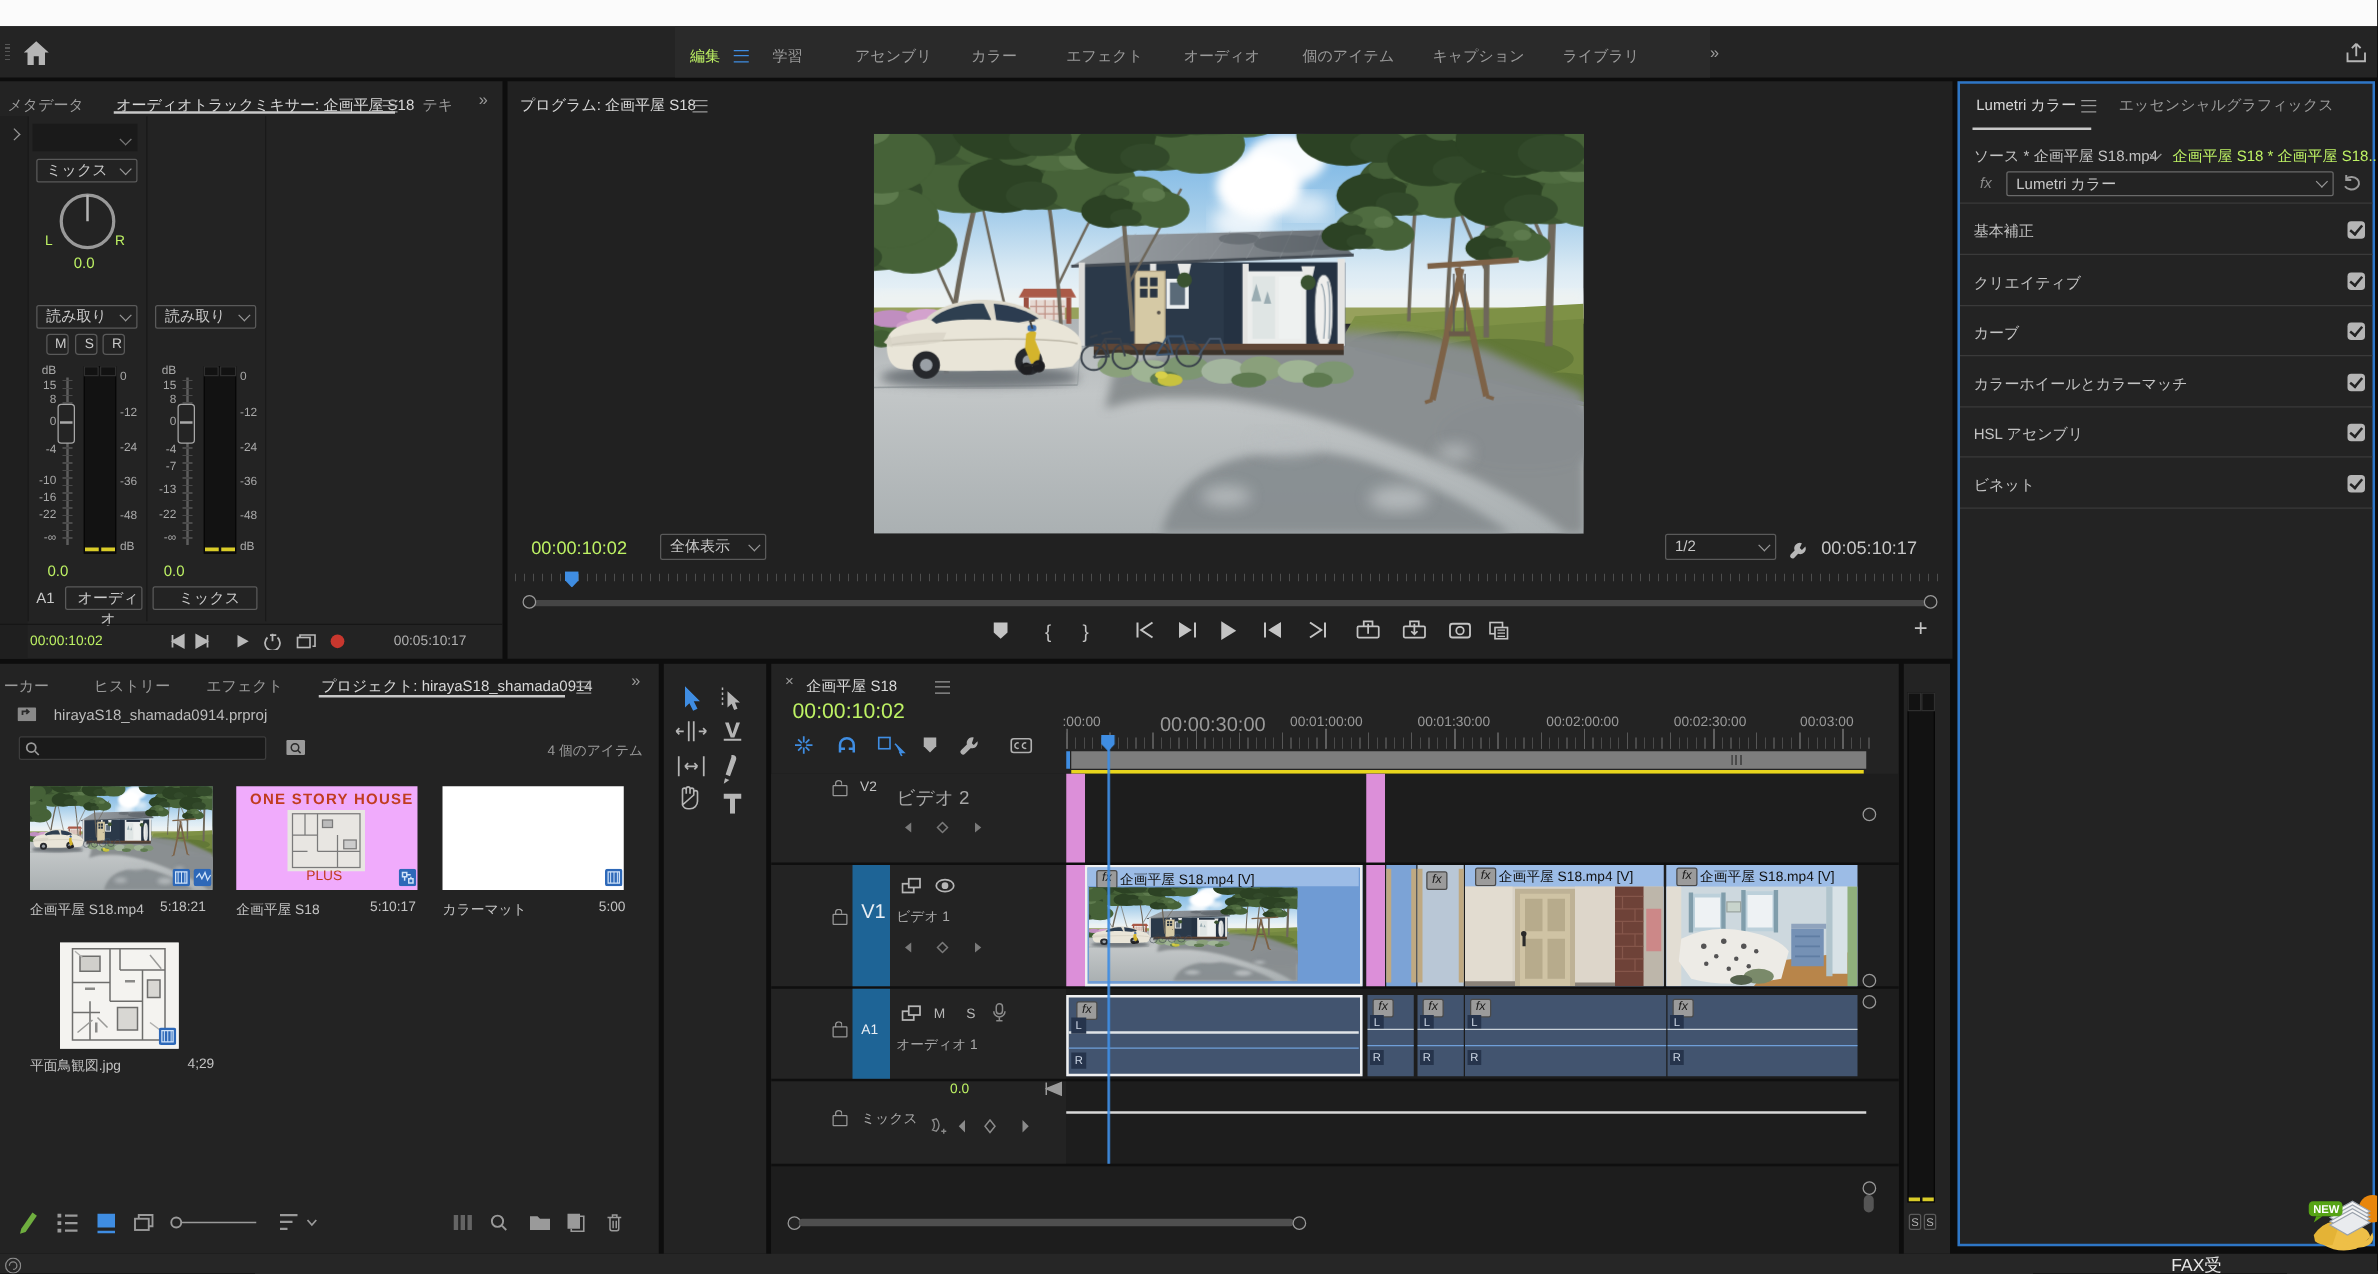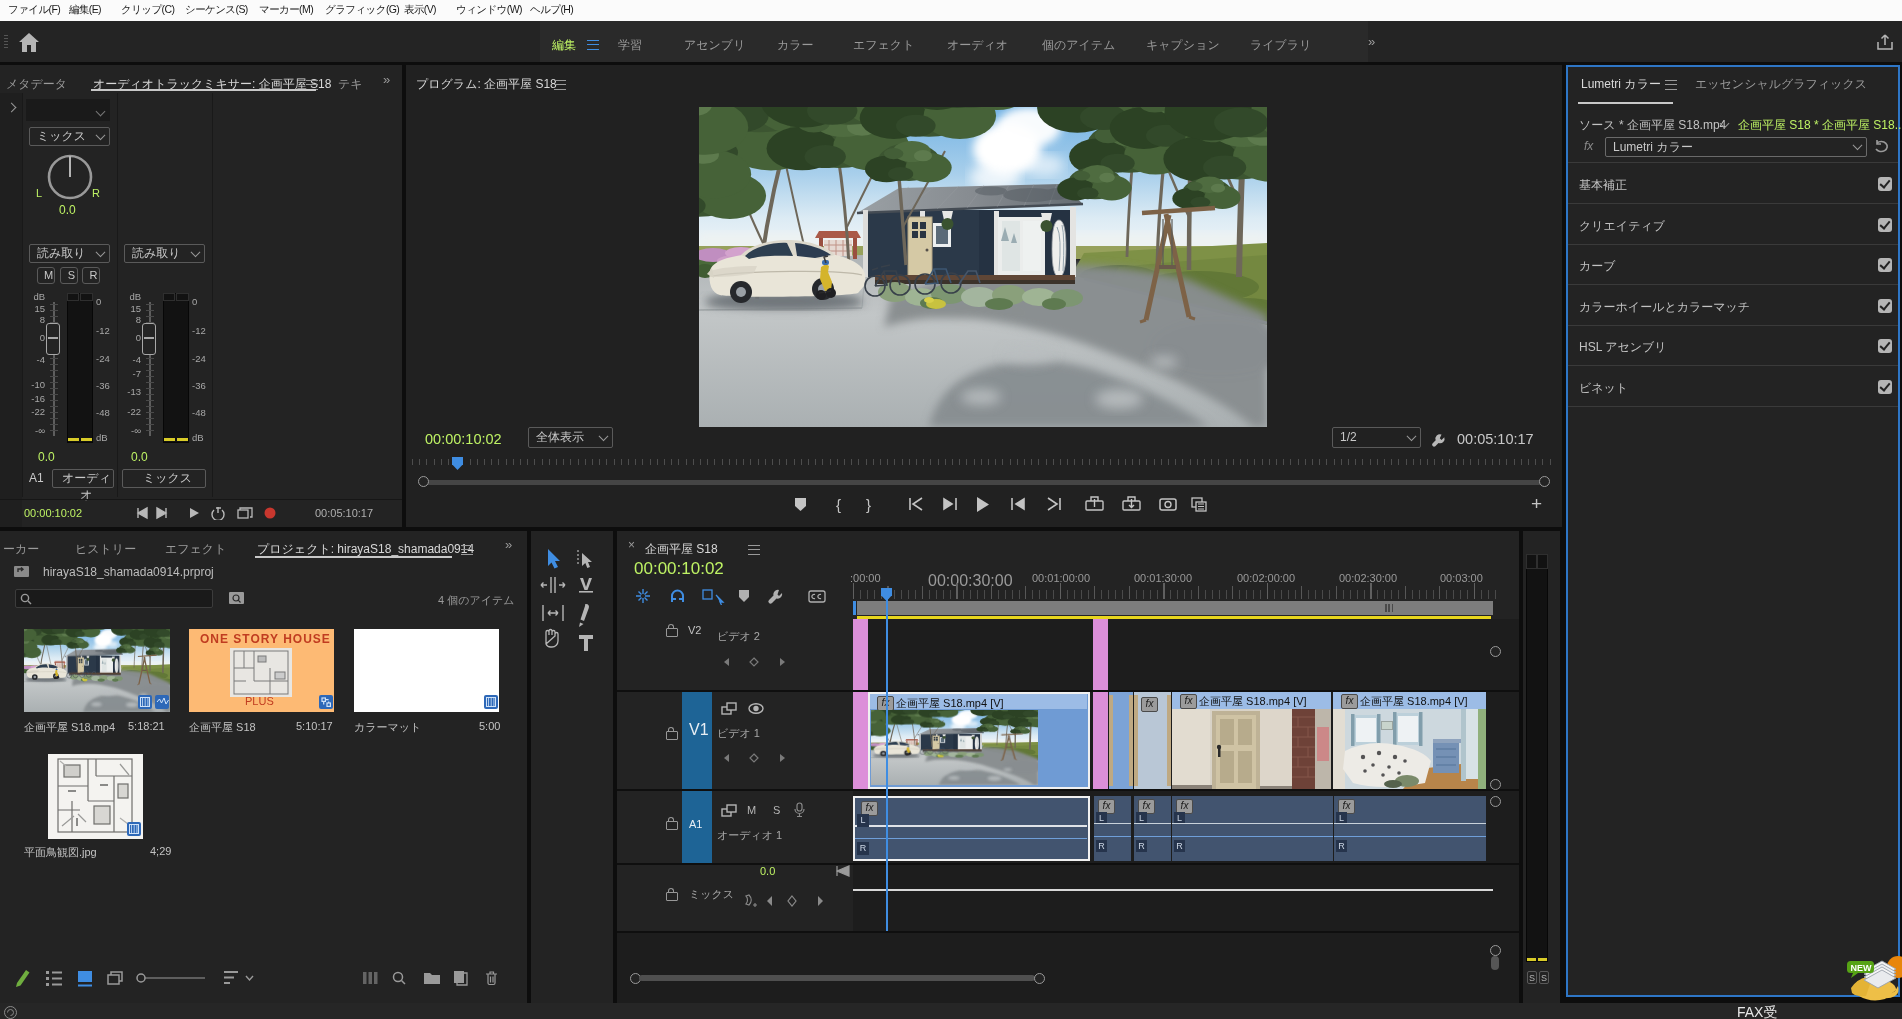--- a/index.html
+++ b/index.html
@@ -27,31 +27,20 @@
 .ham.b{border-color:#3f8de2;}.ham.b:after{background:#3f8de2;}
 .aclip{top:265px;height:65px;background:#42546f;}
 .al{position:absolute;left:2px;width:11px;height:12px;background:#26344c;color:#ccd6e4;font-size:9px;text-align:center;line-height:12px;}
 .wline{position:absolute;left:0;top:27px;width:100%;height:1px;background:#c9d2da;}
 .bline{position:absolute;left:0;top:40px;width:100%;height:1.2px;background:#6f9fd9;}
 </style></head>
 <body>
 <div id="root">
 
 <div class="abs" style="left:0;top:0;width:1902px;height:21px;background:#fbfbfb"></div>
-<div id="menu" style="position:absolute;top:3px;left:0;width:700px;height:16px;font-size:10.5px;color:#1a1a1a;letter-spacing:-0.6px">
-<span class="abs" style="left:8px">ファイル(F)</span>
-      <span class="abs" style="left:69px">編集(E)</span>
-      <span class="abs" style="left:121px">クリップ(C)</span>
-      <span class="abs" style="left:185px">シーケンス(S)</span>
-      <span class="abs" style="left:259px">マーカー(M)</span>
-      <span class="abs" style="left:325px">グラフィック(G)</span>
-      <span class="abs" style="left:404px">表示(V)</span>
-      <span class="abs" style="left:456px">ウィンドウ(W)</span>
-      <span class="abs" style="left:530px">ヘルプ(H)</span>
-    </div>
 
 <div class="abs" style="left:0;top:21px;width:1902px;height:41px;background:#242424"></div>
 <div class="abs" style="left:540px;top:21px;width:828px;height:41px;background:#2a2a2a"></div>
 <svg class="abs" style="left:18px;top:32px" width="22" height="21" viewBox="0 0 22 21">
       <path d="M11 1 L21 10 H18 V20 H13 V13 H9 V20 H4 V10 H1 Z" fill="#b5b5b5"></path>
     </svg>
 <div class="abs" style="left:4px;top:35px;width:4px;height:14px;background:repeating-linear-gradient(#555 0 1px,transparent 1px 3px)"></div>
 <div class="txt blue" style="left:552px;top:37px;font-size:12px">編集</div>
 <div class="ham b" style="left:587px;top:40px"></div>
 <div class="txt g" style="left:618px;top:37px;font-size:12px">学習</div>
@@ -528,21 +517,21 @@
           <rect x="0" y="0" width="14" height="14" rx="2" fill="#2d68b8"></rect>
           <rect x="2.5" y="2.5" width="9" height="9" fill="none" stroke="#cfe2f8" stroke-width="1"></rect>
           <path d="M4.5 2.5 v9 M7.2 2.5 v9 M9.9 2.5 v9" stroke="#cfe2f8" stroke-width=".8"></path>
           <rect x="17" y="0" width="14" height="14" rx="2" fill="#2d68b8"></rect>
           <path d="M19 7 l2.5 -3 2 4 2.5 -5 2 6 2.5 -4" stroke="#cfe2f8" stroke-width="1" fill="none"></path>
         </g>
       </svg>
  <div class="txt" style="left:24px;top:189px;font-size:11px;color:#c3c3c3">企画平屋 S18.mp4</div>
  <div class="txt" style="left:128px;top:189px;font-size:11px;color:#c3c3c3">5:18:21</div>
 
- <div class="abs" style="left:189px;top:98px;width:145px;height:83px;background:#fdba74">
+ <div class="abs" style="left:189px;top:98px;width:145px;height:83px;background:#f0abfc">
   <div class="txt" style="left:11px;top:3px;font-size:12px;color:#c03c20;font-weight:bold;letter-spacing:1px">ONE STORY HOUSE</div>
   <div class="abs" style="left:41px;top:19px;width:62px;height:49px;background:#e8e6e2">
    <svg width="62" height="49">
             <g stroke="#7a7a7a" stroke-width="1" fill="none">
               <rect x="4" y="3" width="54" height="43"></rect>
               <path d="M4 20 h20 M24 3 v30 M24 33 h16 M40 20 v26 M40 33 h18 M14 3 v17 M4 33 h12"></path>
               <rect x="28" y="8" width="8" height="6" fill="#bbb"></rect>
               <rect x="45" y="24" width="10" height="7" fill="#ccc"></rect>
             </g>
           </svg>
@@ -715,21 +704,21 @@
  <div class="abs" style="left:236px;top:70px;width:2.5px;height:14px;background:#3f8de2"></div>
 
  <div class="abs" style="left:0;top:88px;width:902px;height:384px;background:#1d1d1d"></div>
  <div class="abs" style="left:0;top:88px;width:236px;height:313px;background:#232323"></div>
  <div class="abs" style="left:0;top:159px;width:902px;height:2px;background:#0f0f0f"></div>
  <div class="abs" style="left:0;top:258px;width:902px;height:2px;background:#0f0f0f"></div>
  <div class="abs" style="left:0;top:332px;width:902px;height:2px;background:#0f0f0f"></div>
  <div class="abs" style="left:0;top:400px;width:902px;height:2px;background:#0f0f0f"></div>
  <div class="lockico" style="left:49px;top:97px"></div>
  <div class="txt" style="left:71px;top:93px;font-size:11px;color:#c3c3c3">V2</div>
- <div class="txt" style="left:100px;top:98px;font-size:11px;color:#a8a8a8">ビデオ 2</div>
+ <div class="txt" style="left:100px;top:98px;font-size:15px;color:#a8a8a8">ビデオ 2</div>
  <svg class="abs" style="left:105px;top:126px" width="65" height="10" viewBox="0 0 65 10">
         <path d="M7 1 L2 5 L7 9 z" fill="#7a7a7a"></path>
         <path d="M32 1 L36 5 L32 9 L28 5 z" fill="none" stroke="#7a7a7a" stroke-width="1.2"></path>
         <path d="M58 1 L63 5 L58 9 z" fill="#7a7a7a"></path>
       </svg>
  <div class="abs" style="left:65px;top:161px;width:30px;height:97px;background:#1e6496"></div>
  <div class="txt" style="left:72px;top:190px;font-size:16px;color:#e8eef4">V1</div>
  <svg class="abs" style="left:104px;top:170px" width="45" height="15" viewBox="0 0 45 15">
         <g fill="none" stroke="#b5b5b5" stroke-width="1.4">
           <rect x="1" y="6" width="9" height="7"></rect>

